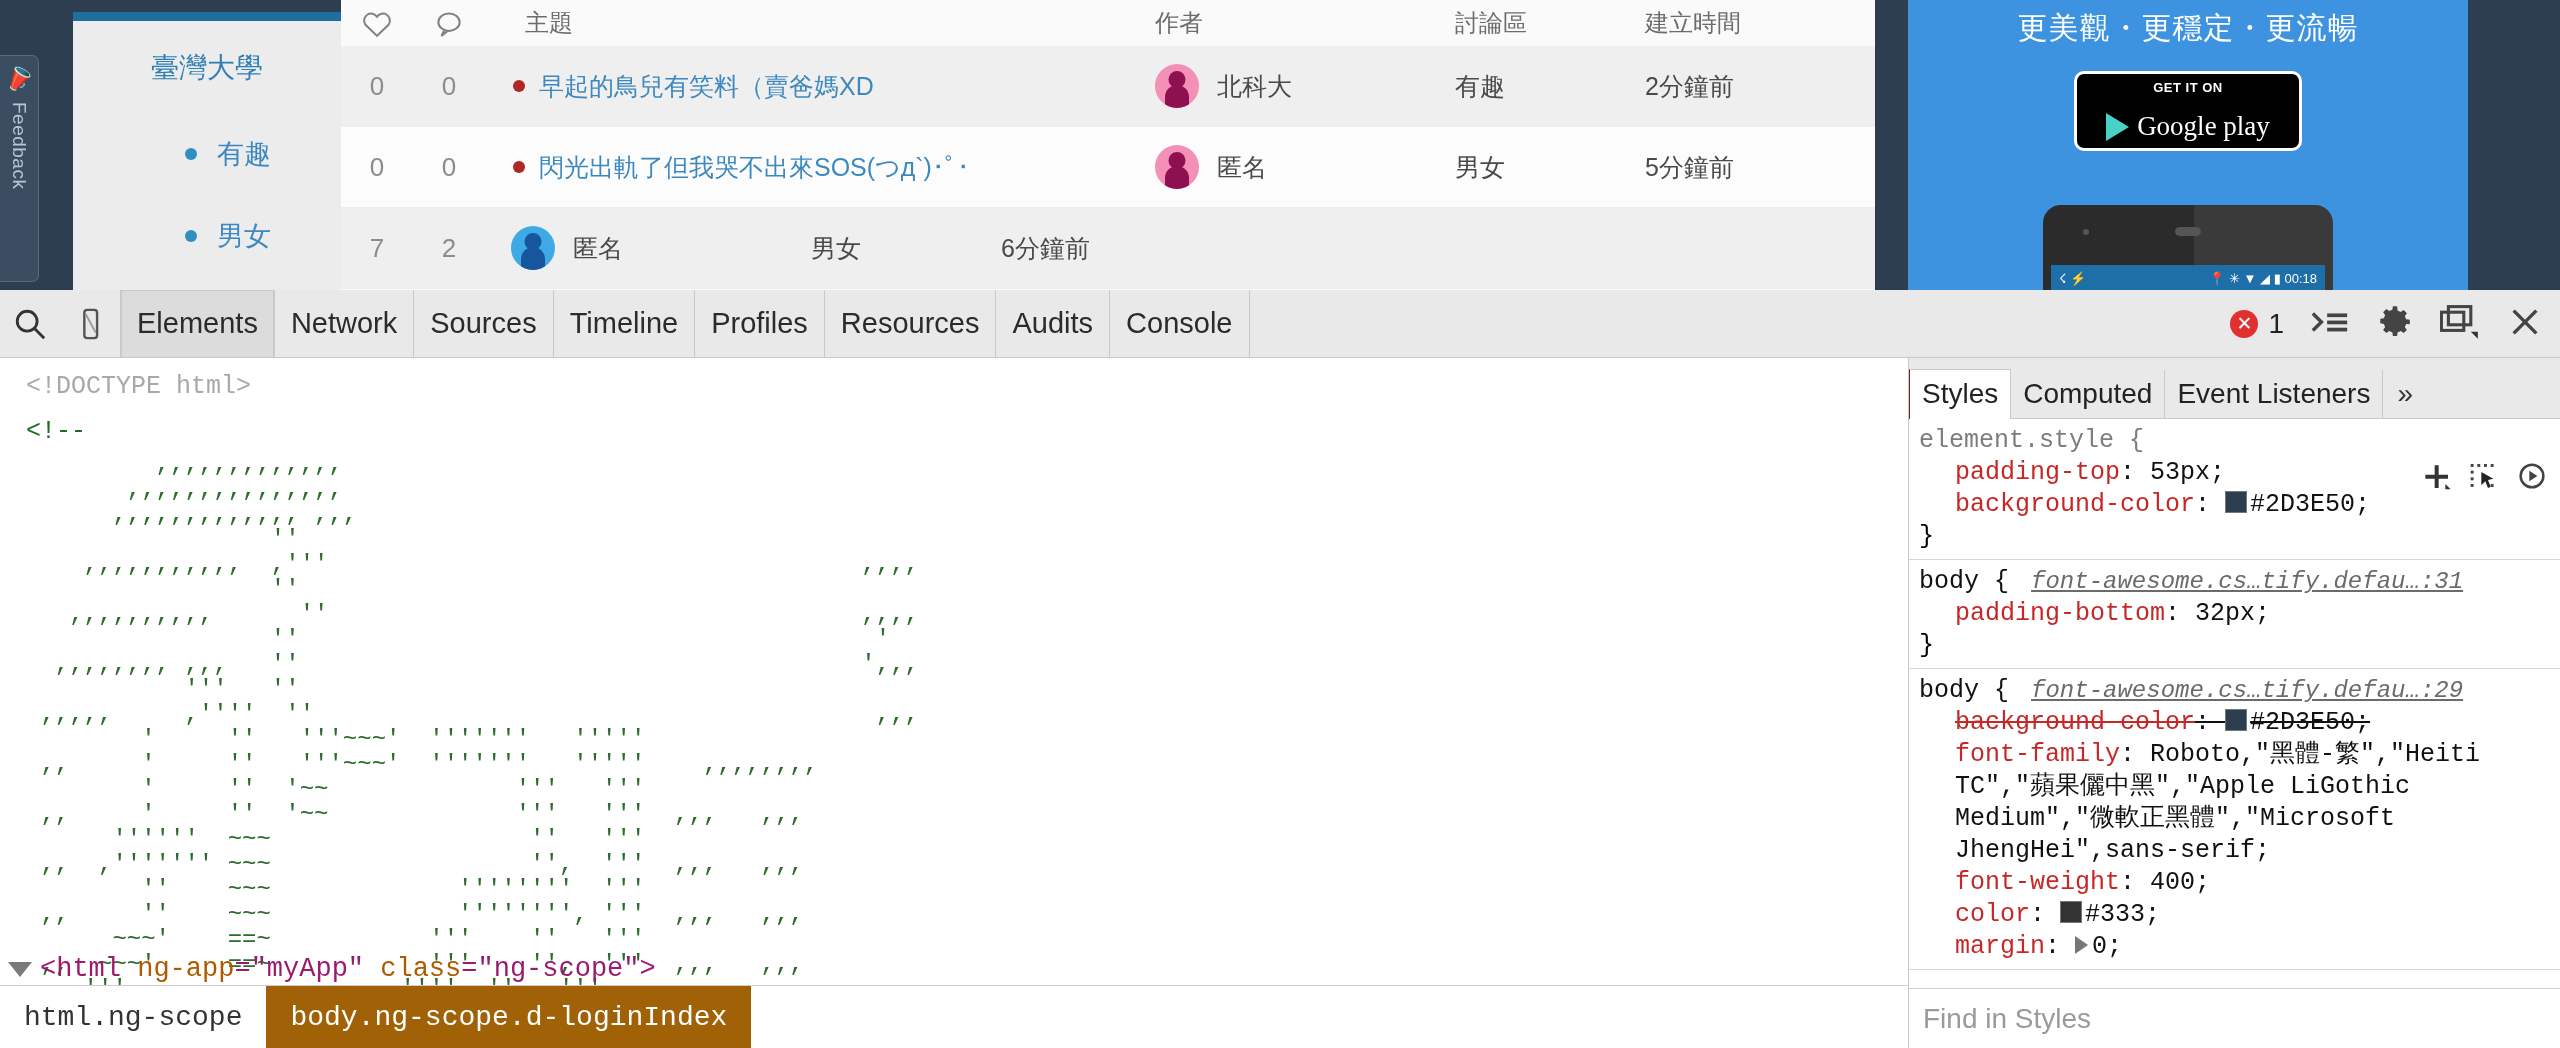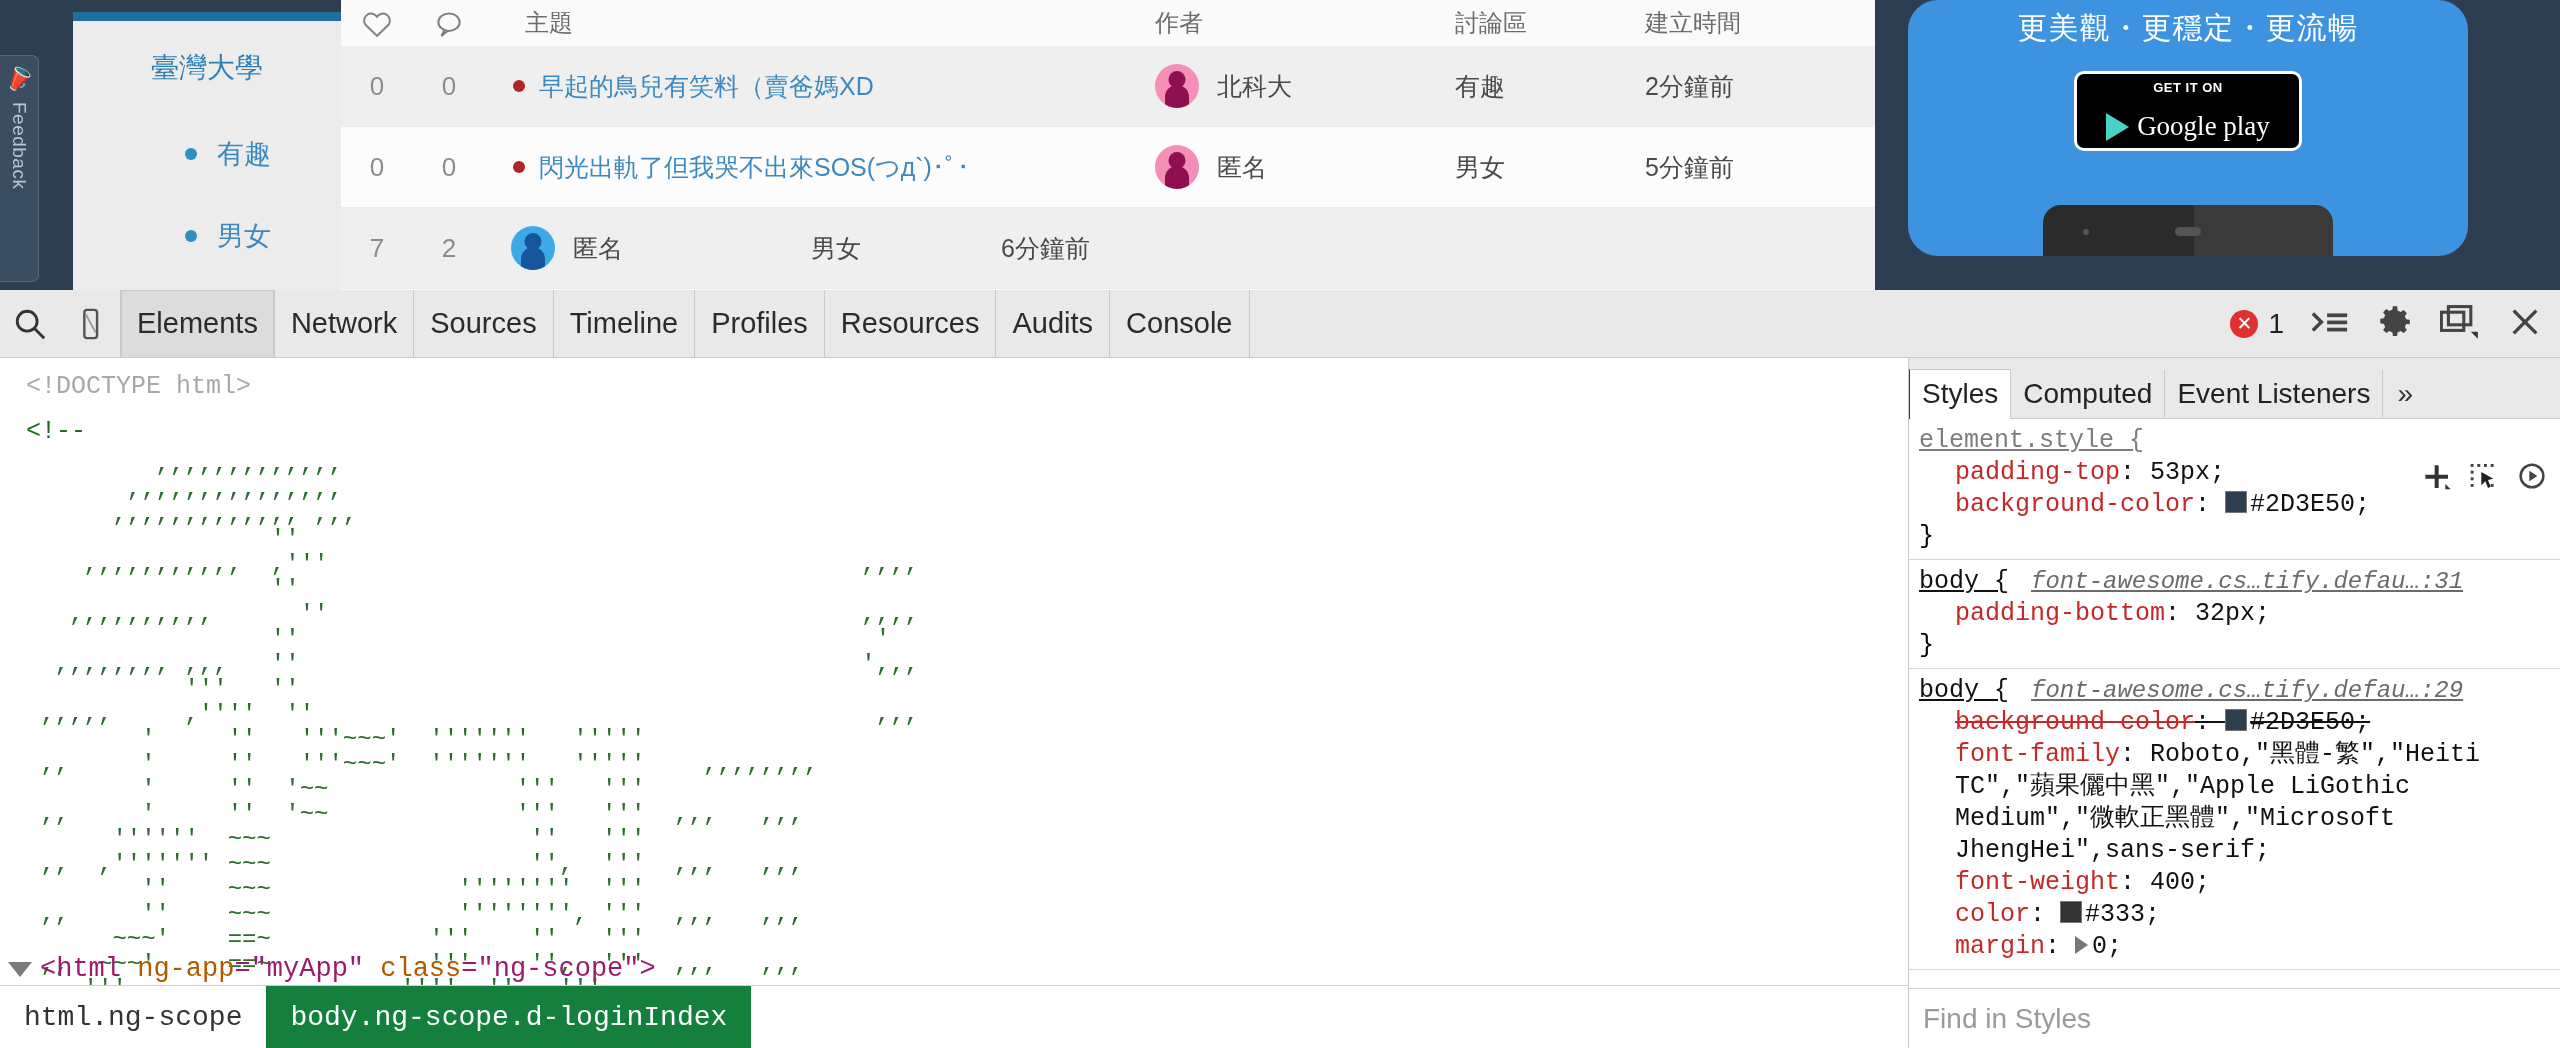--- a/index.html
+++ b/index.html
@@ -76,21 +76,21 @@
     width:17px;height:17px;border-radius:50%;
   }
   .avatar .body{
     position:absolute;left:50%;top:21px;transform:translateX(-50%);
     width:24px;height:24px;border-radius:12px 12px 0 0;
   }
   .avatar.pink .head,.avatar.pink .body{background:#8e1050;}
   .avatar.blue .head,.avatar.blue .body{background:#15569c;}
 
   .ad{
-    position:absolute;left:1908px;top:0;width:560px;height:256px;background:#3d93e0;overflow:hidden;border-radius:30px;
+    position:absolute;left:1908px;top:0;width:560px;height:290px;background:#3d93e0;overflow:hidden;
   }
   .ad .ad-head{
     color:#ffffff;font-size:30px;text-align:center;margin-top:8px;letter-spacing:1px;
   }
   .gp-badge{
     width:222px;height:74px;background:#000;border:3px solid #fff;border-radius:10px;
     margin:22px auto 0 auto;display:flex;align-items:center;justify-content:center;position:relative;
   }
   .gp-badge .gp-get{position:absolute;top:6px;left:0;right:0;text-align:center;color:#fff;font-size:13px;font-weight:bold;letter-spacing:.5px;}
   .gp-badge .gp-row{position:absolute;bottom:6px;left:0;right:0;display:flex;align-items:center;justify-content:center;gap:8px;}
@@ -152,35 +152,35 @@
   .tagname{color:#a0186e;}
   .attrname{color:#b05a00;}
   .attrval{color:#9a1b6e;}
   .punct{color:#a0186e;}
 
   .breadcrumb{
     position:absolute;left:0;right:0;bottom:0;height:62px;background:#fff;border-top:1px solid #cfcfcf;
     display:flex;align-items:center;
   }
   .crumb{font-size:28px;color:#333;padding:0 24px;height:62px;display:flex;align-items:center;}
-  .crumb.sel{background:#15803d;color:#fff;}
+  .crumb.sel{background:#a16207;color:#fff;}
 
   .styles-pane{
     width:652px;box-sizing:border-box;background:#fff;border-left:1px solid #c9c9c9;position:relative;
   }
   .st-tabs{height:60px;display:flex;align-items:flex-end;background:#e9e9e9;border-bottom:1px solid #c9c9c9;}
   .st-tab{font-size:28px;color:#222;padding:8px 12px 8px 12px;border-right:1px solid #c9c9c9;}
   .st-tab.active{background:#fff;border-top:1px solid #c9c9c9;border-left:1px solid #7f1d1d;margin-bottom:-1px;padding-bottom:9px;}
   .st-more{font-size:28px;color:#333;padding:8px 14px;}
 
   .st-scroll{position:absolute;left:0;right:0;top:61px;bottom:60px;overflow:hidden;
     font-family:"Liberation Mono", monospace;font-size:25px;line-height:32px;}
   .rule{border-bottom:1px solid #d6d6d6;padding:6px 0 6px 10px;position:relative;}
   .sel-line{display:flex;align-items:flex-start;}
-  .sel-name{color:#7d7d7d;text-decoration:underline;}
+  .sel-name{color:#7d7d7d;}
   .sel-name.dark{color:#111;}
   .src-link{margin-left:22px;color:#6b6b6b;text-decoration:underline;font-size:24px;font-style:italic;}
   .decl{padding-left:36px;}
   .prop{color:#c62828;}
   .val{color:#111;}
   .strike{text-decoration:line-through;}
   .swatch{display:inline-block;width:20px;height:20px;background:#2D3E50;border:1px solid #777;vertical-align:-2px;margin-right:3px;}
   .swatch.g333{background:#333;}
   .rule-tools{position:absolute;right:12px;top:42px;display:flex;align-items:center;gap:16px;}
   .st-find{

